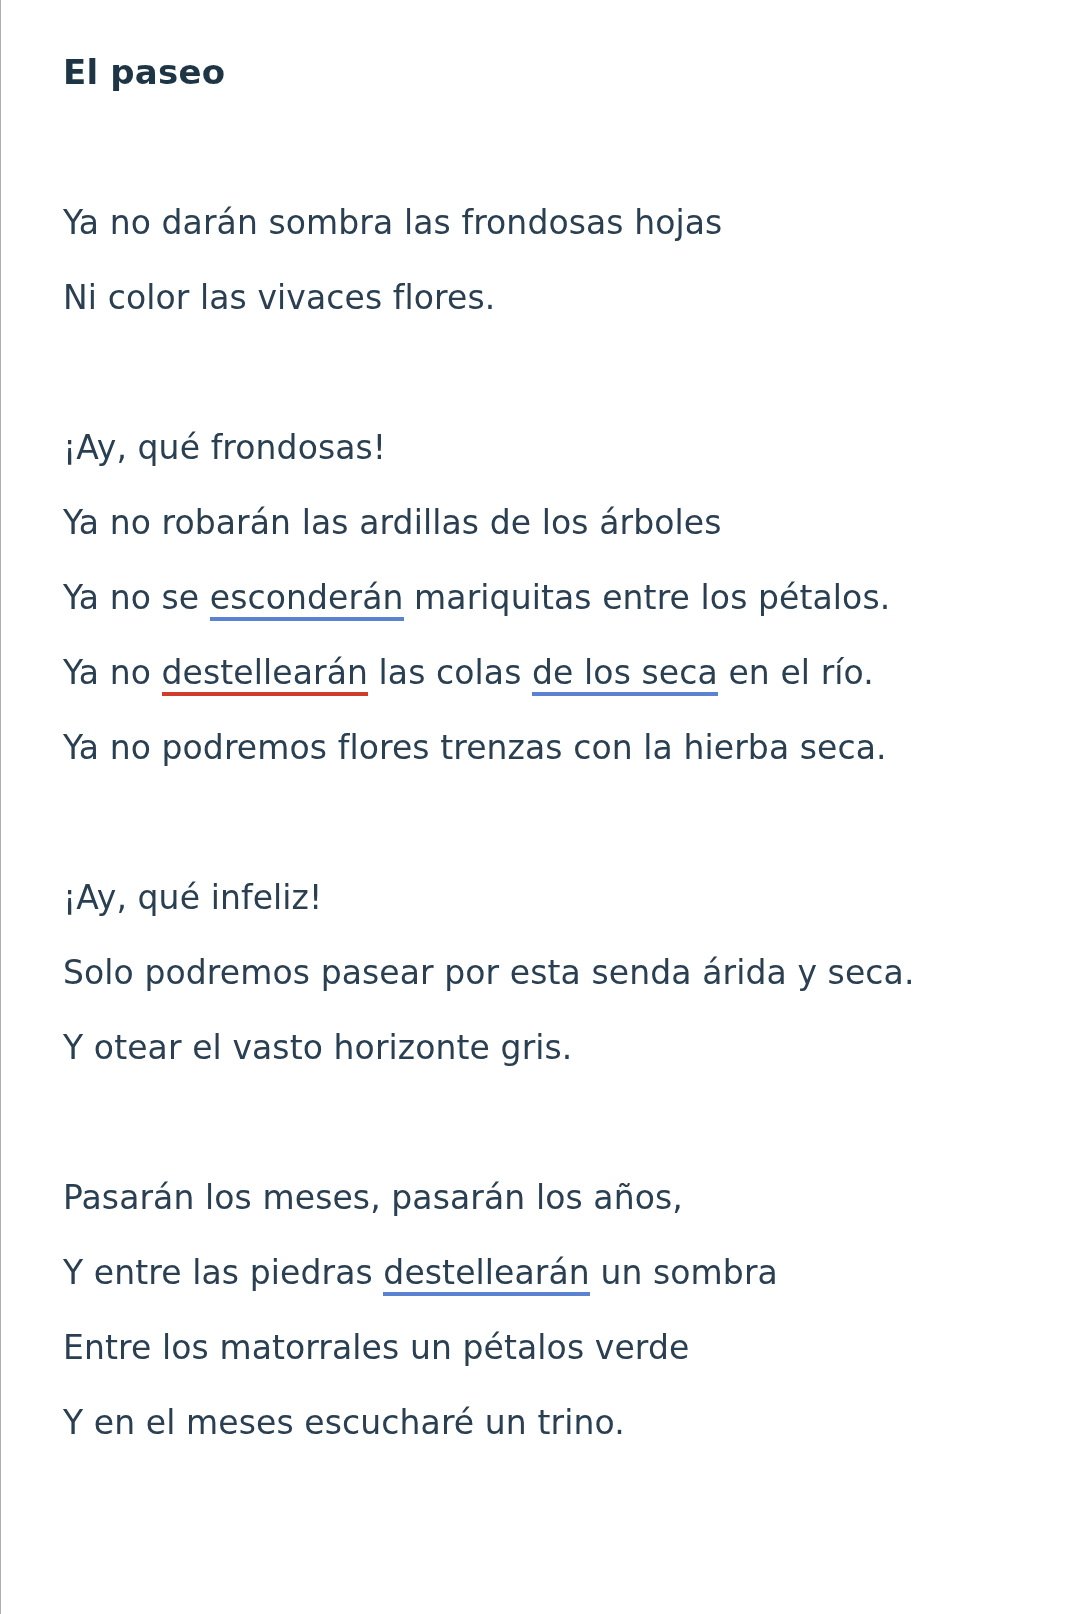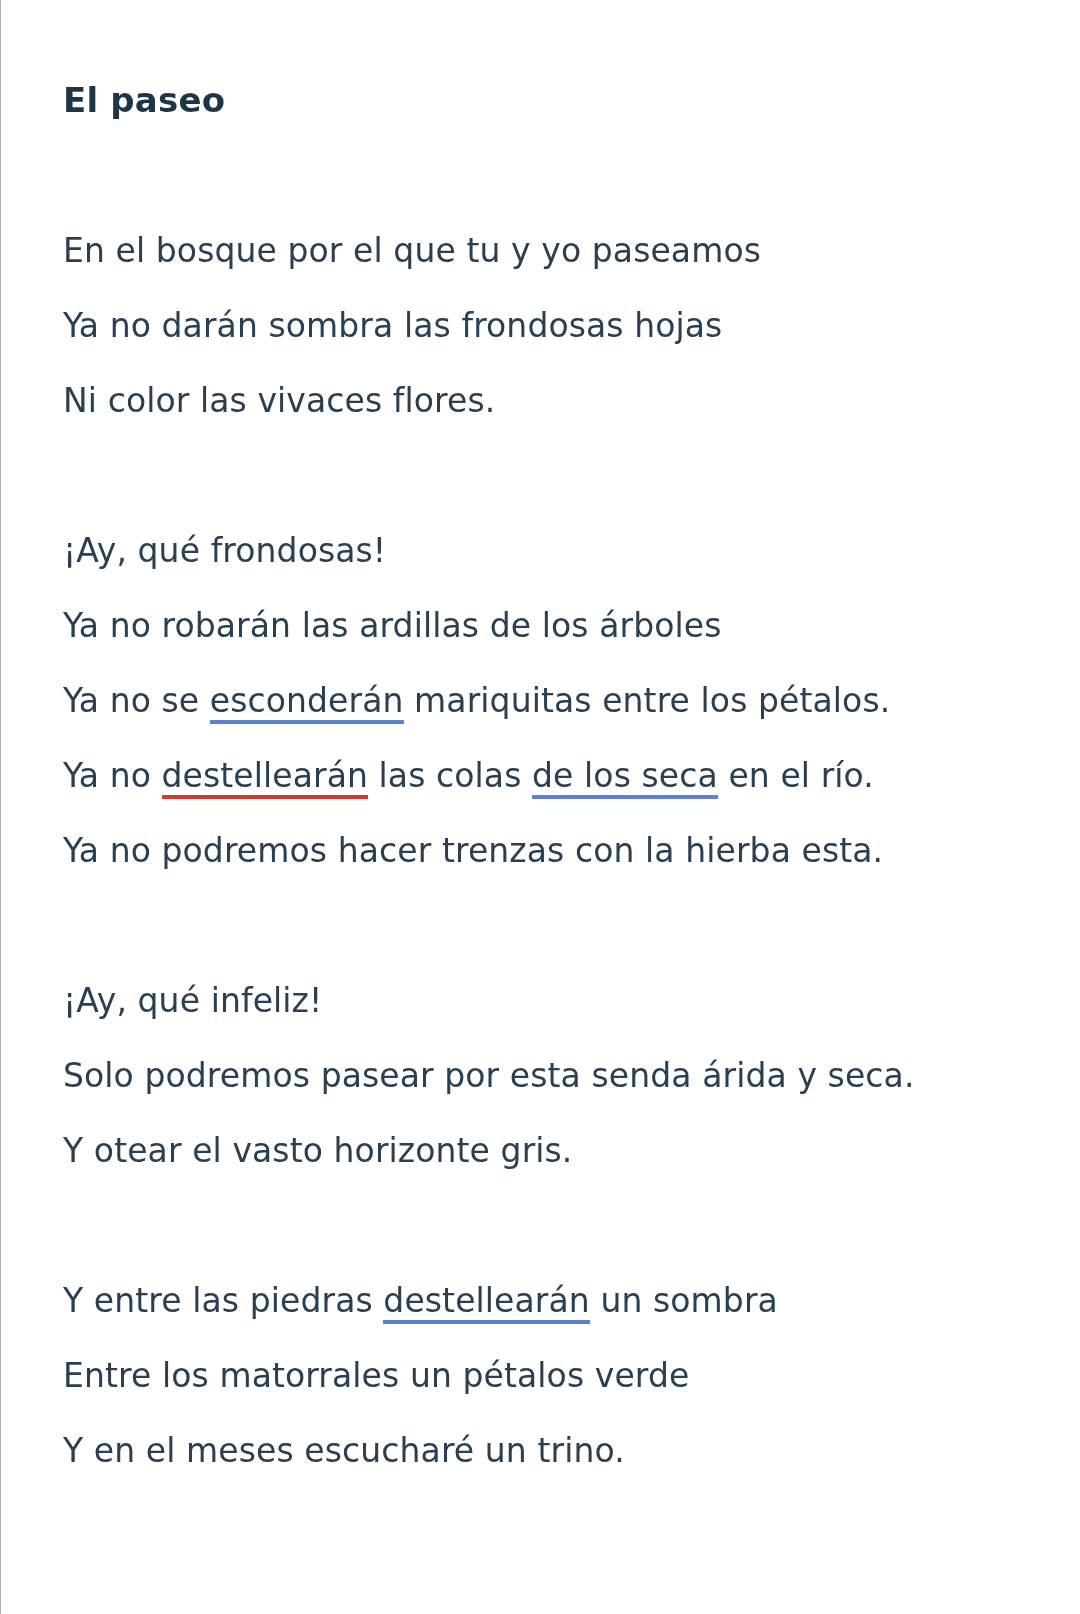--- a/index.html
+++ b/index.html
@@ -8,21 +8,20 @@
     height: 1614px;
     background: #ffffff;
     box-sizing: border-box;
     border-left: 1px solid #aeaeae;
     font-family: "DejaVu Sans", "Liberation Sans", sans-serif;
     overflow: hidden;
   }
   .page {
     padding: 35px 58px 0 62px;
     box-sizing: border-box;
-    margin-top: 28px;
   }
   .doc-title {
     margin: 0;
     font-size: 34px;
     line-height: 75px;
     font-weight: bold;
     color: #1e3545;
     letter-spacing: 0.2px;
   }
   .stanza {
@@ -44,35 +43,35 @@
     cursor: pointer;
   }
 </style>
 </head>
 <body>
 
 <div class="page">
   <h1 class="doc-title">El paseo</h1>
   <div id="poem">
       <div class="stanza">
-        <p class="line"><span>En el bosque por el que tu y yo paseamos</span></p>
         <p class="line"><span>Ya no darán sombra las frondosas hojas</span></p>
         <p class="line"><span>Ni color las vivaces flores.</span></p>
       </div>
       <div class="stanza">
         <p class="line"><span>¡Ay, qué frondosas!</span></p>
         <p class="line"><span>Ya no robarán las ardillas de los árboles</span></p>
         <p class="line"><span>Ya no se </span><span class="mark" style="border-bottom-color: rgb(91, 130, 209); text-decoration-color: rgb(42, 64, 82);">esconderán</span><span> mariquitas entre los pétalos.</span></p>
         <p class="line"><span>Ya no </span><span class="mark" style="border-bottom-color: rgb(206, 60, 44); text-decoration-color: rgb(42, 64, 82);">destellearán</span><span> las colas </span><span class="mark" style="border-bottom-color: rgb(91, 130, 209); text-decoration-color: rgb(42, 64, 82);">de los seca</span><span> en el río.</span></p>
-        <p class="line"><span>Ya no podremos hacer trenzas con la hierba esta.</span></p>
+        <p class="line"><span>Ya no podremos flores trenzas con la hierba seca.</span></p>
       </div>
       <div class="stanza">
         <p class="line"><span>¡Ay, qué infeliz!</span></p>
         <p class="line"><span>Solo podremos pasear por esta senda árida y seca.</span></p>
         <p class="line"><span>Y otear el vasto horizonte gris.</span></p>
       </div>
       <div class="stanza">
+        <p class="line"><span>Pasarán los meses, pasarán los años,</span></p>
         <p class="line"><span>Y entre las piedras </span><span class="mark" style="border-bottom-color: rgb(91, 130, 209); text-decoration-color: rgb(42, 64, 82);">destellearán</span><span> un sombra</span></p>
         <p class="line"><span>Entre los matorrales un pétalos verde</span></p>
         <p class="line"><span>Y en el meses escucharé un trino.</span></p>
       </div>
     </div>
 </div>
 
 </body></html>

